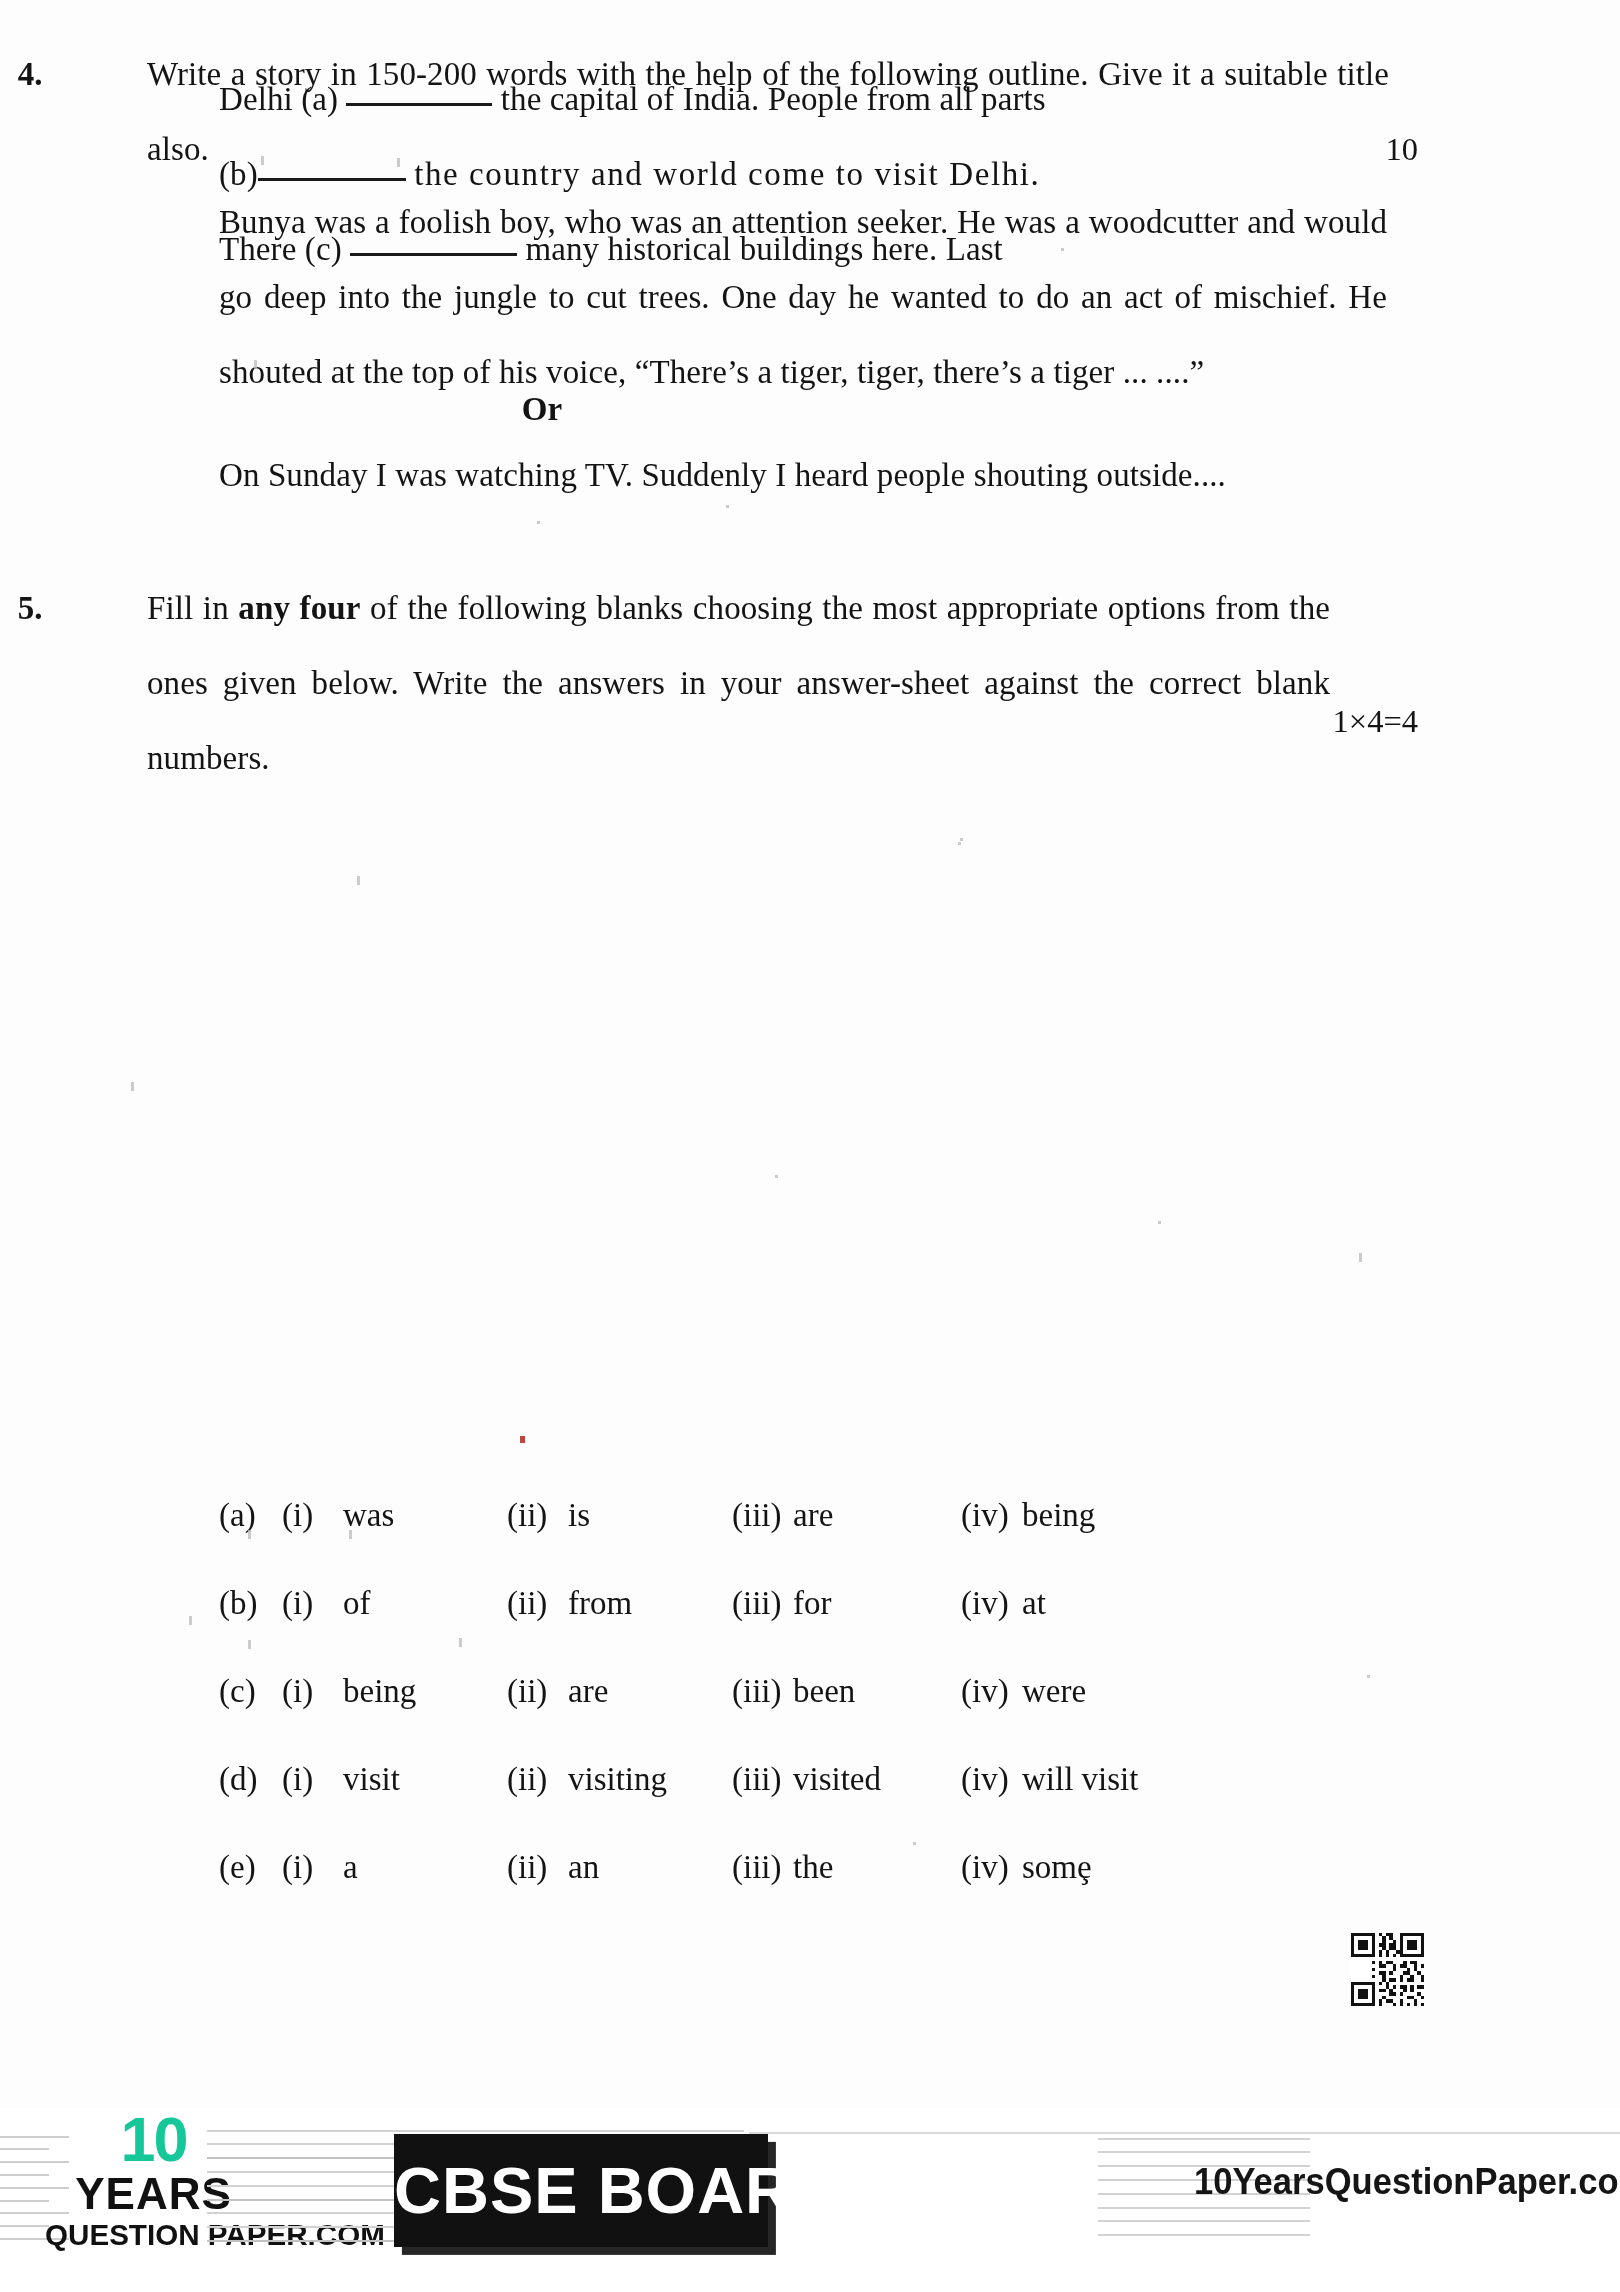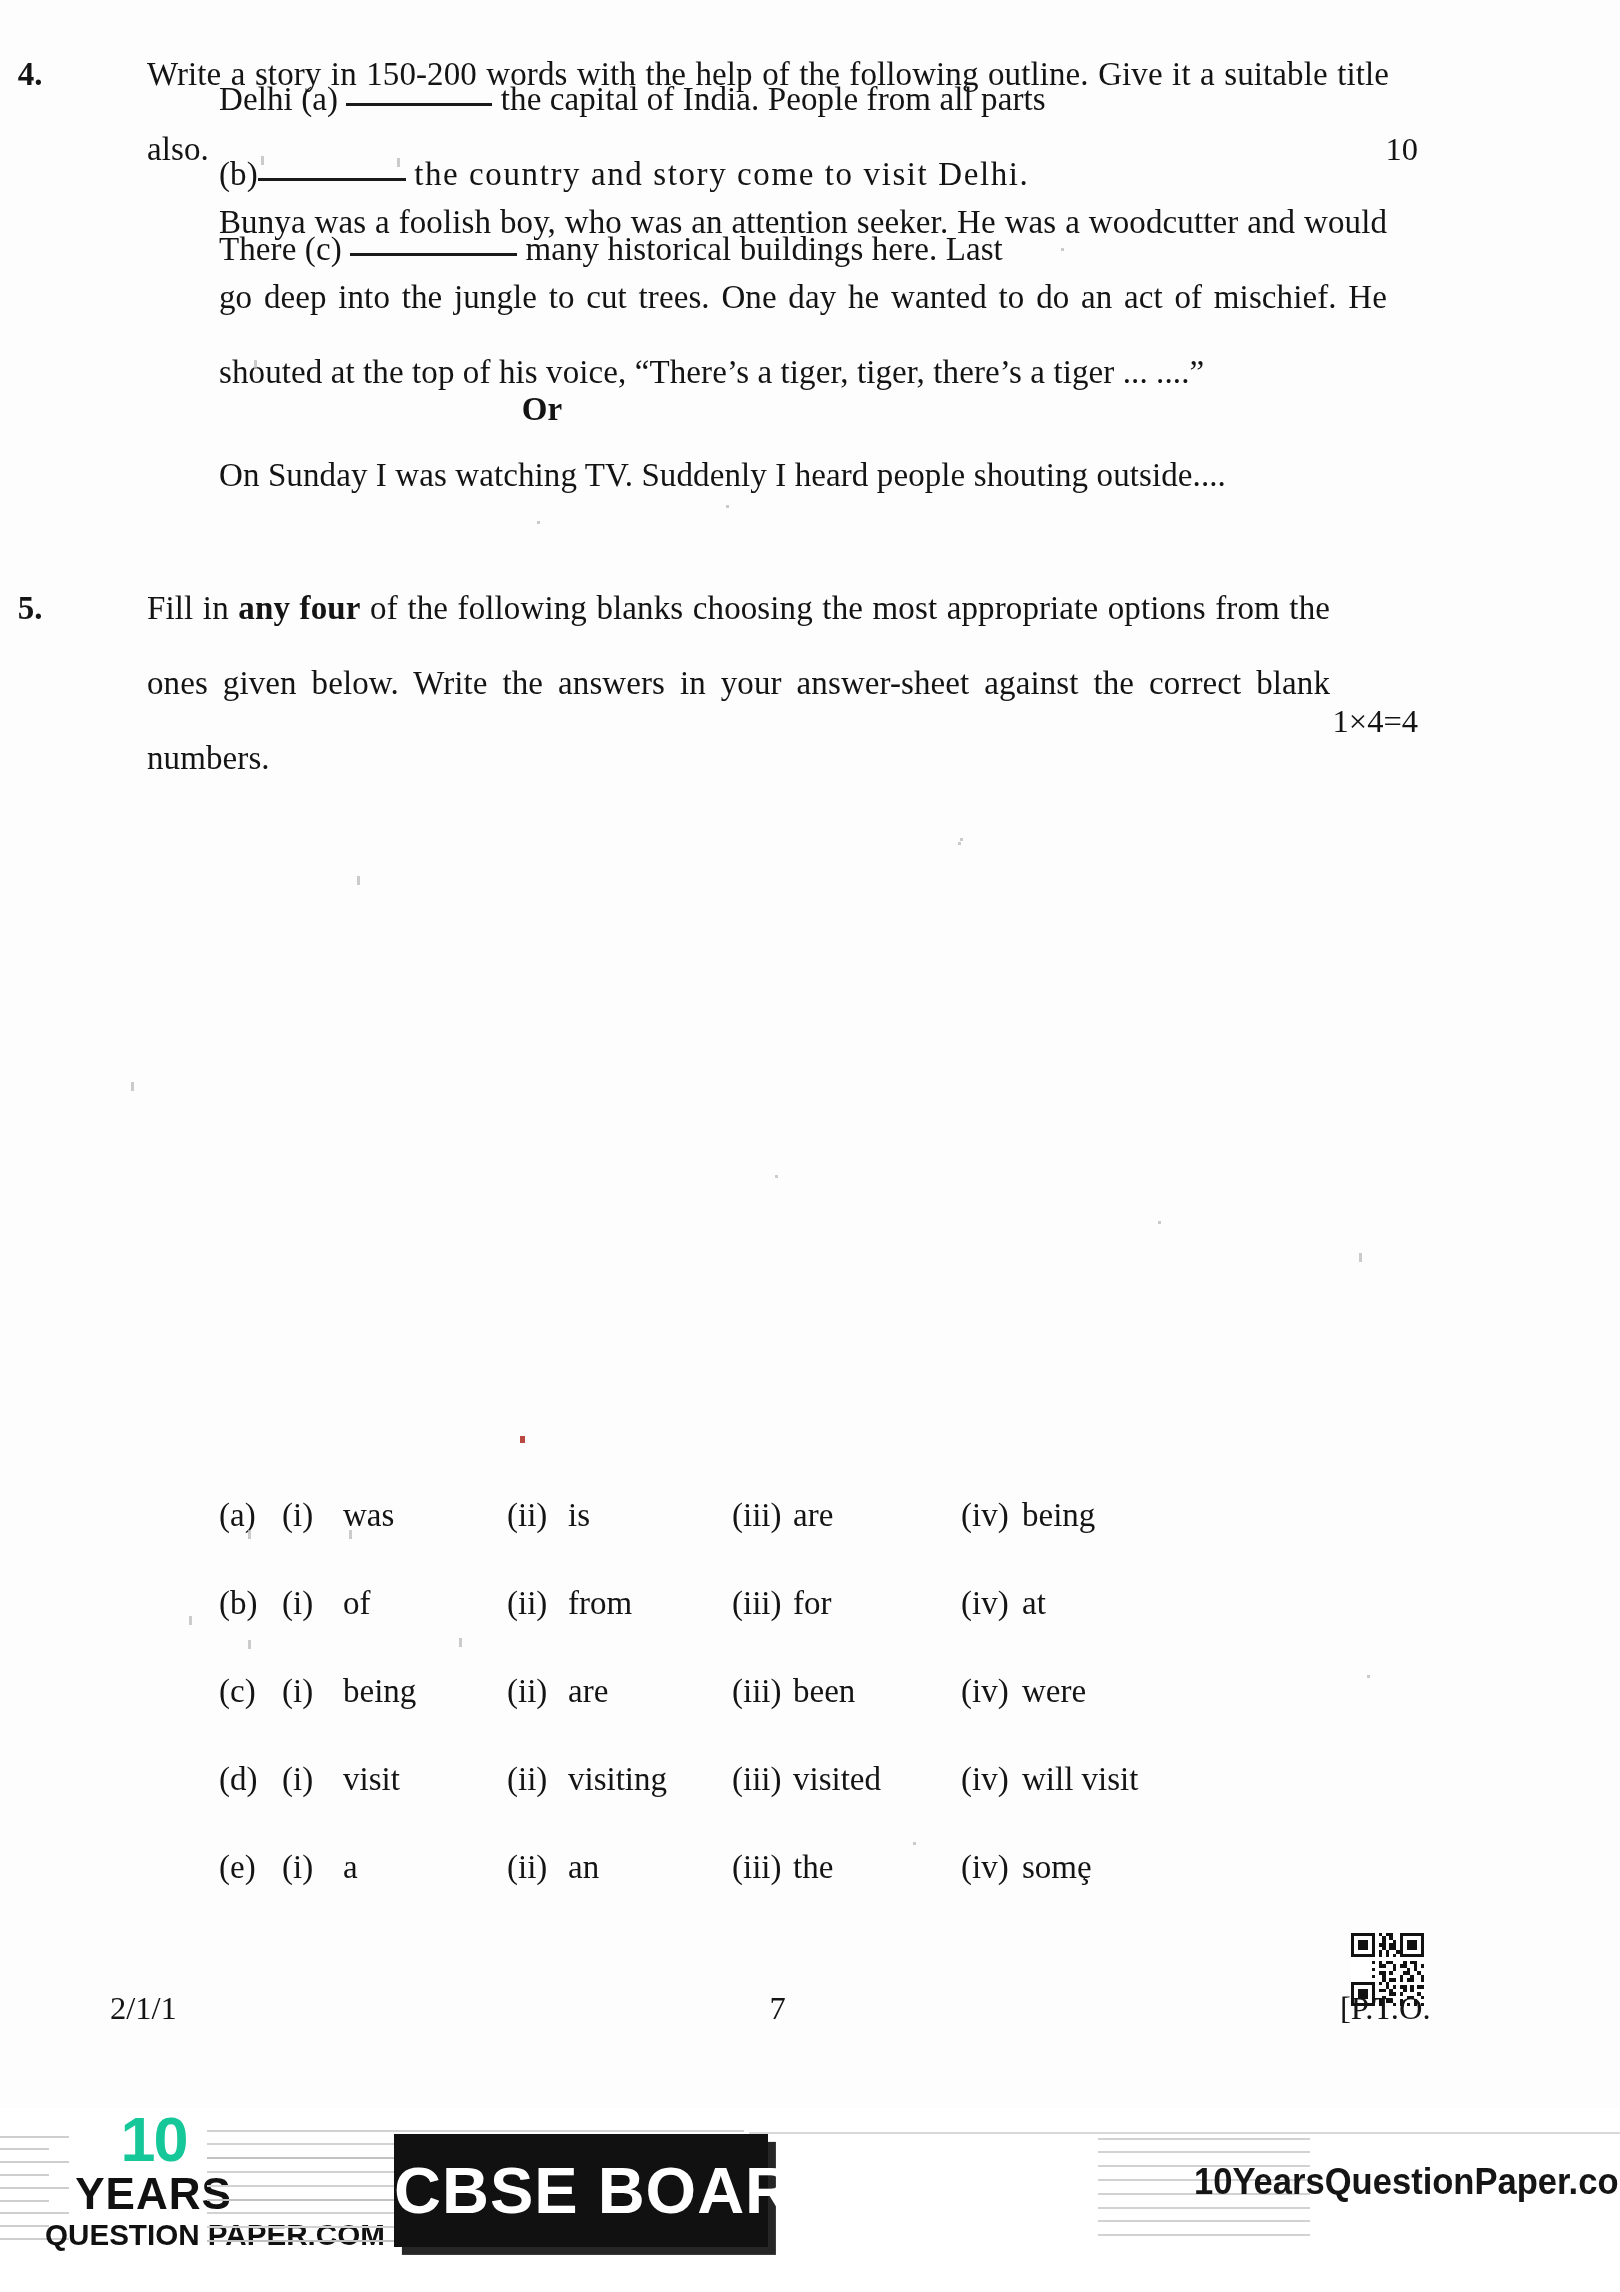--- a/index.html
+++ b/index.html
@@ -319,21 +319,21 @@
     <div style="position:absolute; left:219px; top:1101px; width:1168px; transform:translateY(-1039px);">
 
       <p class="para noj" style="white-space:nowrap;">
         <span>Delhi (a)</span>
         <span class="blank b-a"></span>
         <span>the capital of India. People from all parts</span>
       </p>
 
       <p class="para noj" style="white-space:nowrap;">
         <span>(b)</span><span class="blank b-b"></span>
-        <span style="letter-spacing:1.6px;">the country and story come to visit Delhi.</span>
+        <span style="letter-spacing:1.6px;">the country and world come to visit Delhi.</span>
       </p>
 
       <p class="para noj" style="white-space:nowrap;">
         <span>There (c)</span>
         <span class="blank b-c"></span>
         <span>many historical buildings here. Last</span>
       </p>
 
 
     </div>
@@ -547,25 +547,20 @@
         <rect x="14" y="19" width="1" height="2"></rect>
           <rect x="16" y="18" width="2" height="1"></rect>
         <rect x="16" y="20" width="1" height="1"></rect>
           <rect x="18" y="19" width="1" height="2"></rect>
         <rect x="20" y="18" width="1" height="1"></rect>
           <rect x="20" y="20" width="1" height="1"></rect>
       </g>
     </svg>
   </div>
 
-  <div class="footer">
-    <span class="code">2/1/1</span>
-    <span class="pageno">7</span>
-    <span class="pto">[P.T.O.</span>
-  </div>
 
   <div class="banner">
 
     <div class="banner-lines-left">
       <i></i>
         <i></i>
         <i></i>
         <i></i>
         <i></i>
         <i></i>

